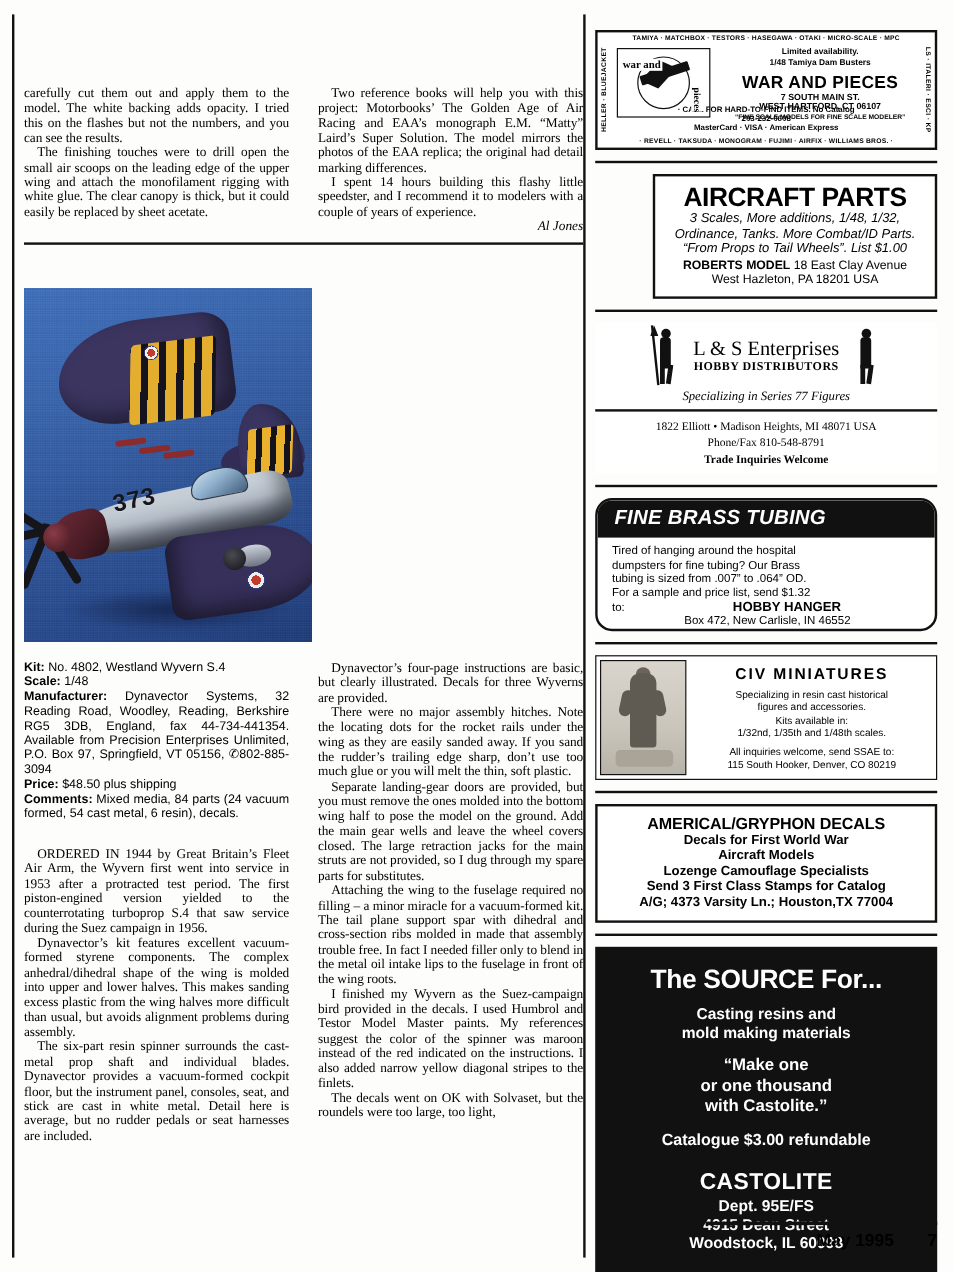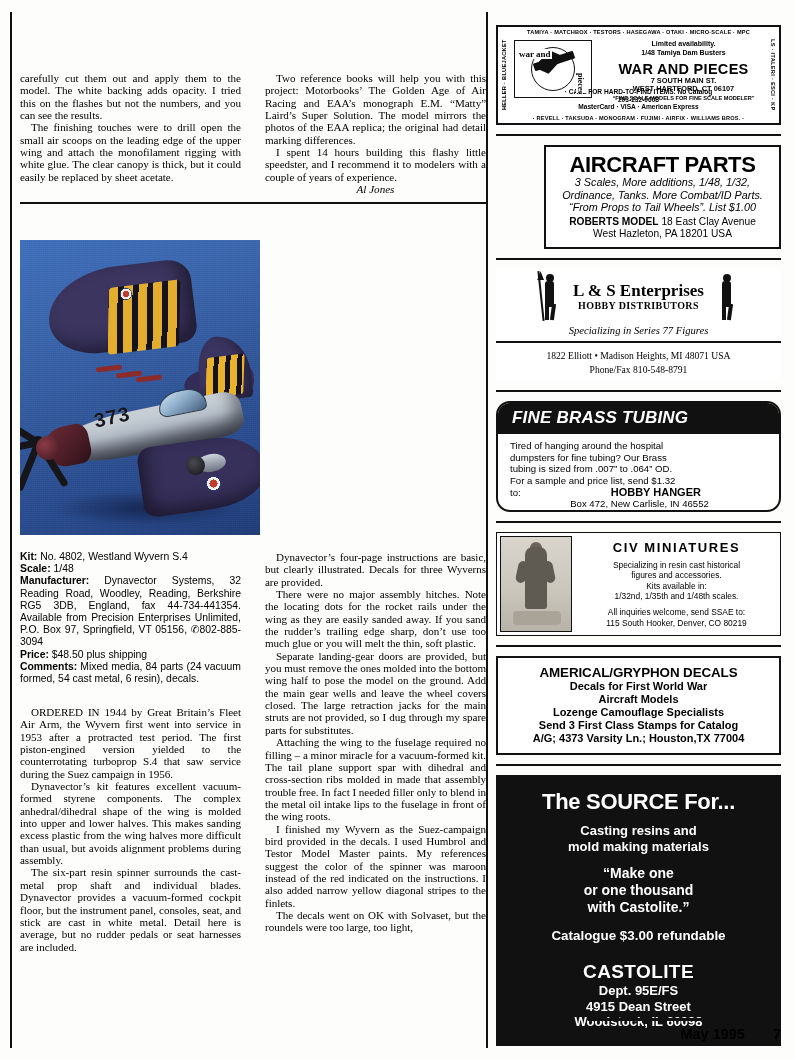--- a/index.html
+++ b/index.html
@@ -27,21 +27,21 @@
     font-family:"Liberation Serif", serif;
     font-size:11.1px;
     line-height:12.35px;
     text-align:justify;
     margin:0;
     text-indent:11px;
     hyphens:none;
     letter-spacing:-0.05px;
   }
   p.body.noind { text-indent:0; }
-  .sig { text-align:center; font-style:italic; font-size:11.1px; line-height:12.35px; margin:0; }
+  .sig { text-align:right; font-style:italic; font-size:11.1px; line-height:12.35px; margin:0; }
 
   .hr-thick { height:2px; background:#111; margin:7px 0 0 0; }
 
   
   .photo-wrap { position:absolute; left:20px; top:240px; width:240px; height:295px; }
   .photo { width:100%; height:100%; position:relative; overflow:hidden;
            background:linear-gradient(160deg,#3f6fbb 0%,#3a66ae 25%,#2f5599 55%,#27488a 80%,#1f3c78 100%); }
   .grain { position:absolute; inset:0; opacity:.35;
     background-image:
       repeating-linear-gradient(0deg, rgba(255,255,255,.05) 0 1px, rgba(0,0,0,.05) 1px 2px),
@@ -217,21 +217,21 @@
   .ls-head { display:flex; align-items:center; justify-content:center; gap:10px; }
   .ls-fig { width:26px; height:50px; position:relative; }
   .ls-fig .bd { position:absolute; left:8px; top:10px; width:9px; height:26px; background:#111;
         border-radius:3px 3px 0 0; }
   .ls-fig .hd { position:absolute; left:9px; top:3px; width:8px; height:8px; background:#111; border-radius:50%; }
   .ls-fig .lg { position:absolute; left:8px; top:33px; width:4px; height:16px; background:#111; }
   .ls-fig .lg2 { position:absolute; left:14px; top:33px; width:4px; height:16px; background:#111; transform:rotate(8deg); }
   .ls-fig .sp { position:absolute; left:3px; top:0; width:2px; height:50px; background:#111; transform:rotate(-6deg); }
   .ls-fig .ar { position:absolute; left:0px; top:0px; width:7px; height:9px; background:#111;
         clip-path:polygon(50% 0,100% 100%,0 100%); }
-  .ls-t1 { font-size:17px; font-weight:700; line-height:19px; }
+  .ls-t1 { font-size:17px; font-weight:400; line-height:19px; }
   .ls-t2 { font-size:10px; font-weight:700; letter-spacing:.4px; }
   .ls-t3 { font-size:10.6px; font-style:italic; margin-top:4px; }
   .ls-rule { height:2px; background:#111; margin:5px 0 6px; }
   .ls-l { font-size:9.6px; line-height:14px; }
   .ls-l.b { font-weight:700; }
 
   
   .fb { border:2px solid #111; border-radius:14px; overflow:hidden; background:#fff;
         font-family:"Liberation Sans", sans-serif; }
   .fb-head { background:#111; color:#fff; font-size:17px; font-style:italic; font-weight:700;
@@ -428,20 +428,21 @@
           <div class="hd"></div>
             <div class="bd"></div>
             <div class="lg"></div>
             <div class="lg2"></div>
         </div>
       </div>
       <div class="ls-t3">Specializing in Series 77 Figures</div>
       <div class="ls-rule"></div>
       <div class="ls-l">1822 Elliott  •  Madison Heights, MI 48071 USA</div>
       <div class="ls-l">Phone/Fax 810-548-8791</div>
+      <div class="ls-l b">Trade Inquiries Welcome</div>
     </div>
 
     <div class="ad-sep"></div>
 
     <div class="ad fb">
       <div class="fb-head">FINE BRASS TUBING</div>
       <div class="fb-body">
         <div>Tired of hanging around the hospital</div>
         <div>dumpsters for fine tubing?  Our Brass</div>
         <div>tubing is sized from .007” to .064” OD.</div>

